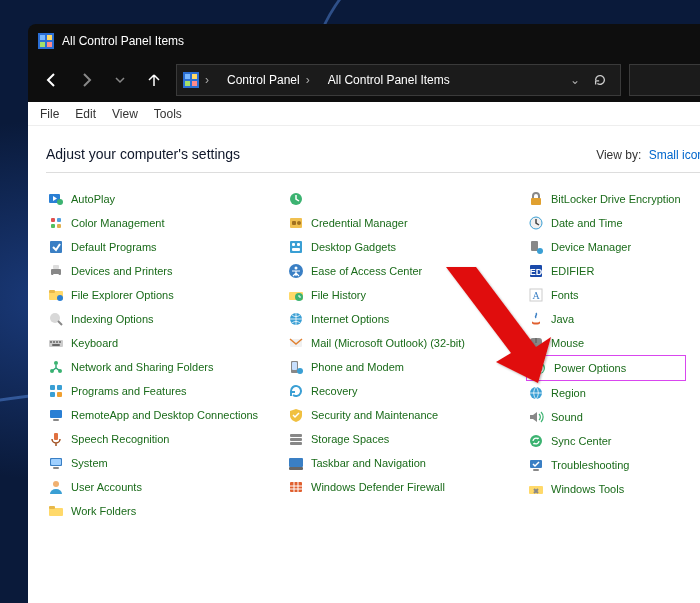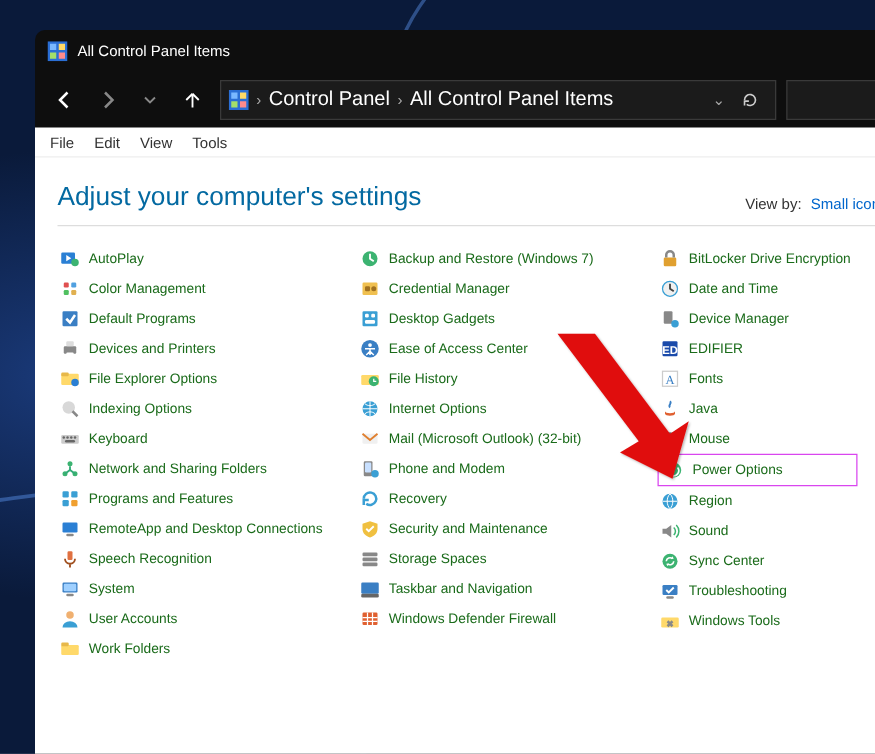--- a/index.html
+++ b/index.html
@@ -66,21 +66,21 @@
   .addr {
     flex: 0 0 445px;
     height: 32px;
     background: #1b1b1b;
     border: 1px solid #3a3a3a;
     display: flex; align-items: center;
     padding: 0 6px;
     color: #fff;
     gap: 6px;
   }
-  .addr .crumb { font-size: 16px; }
+  .addr .crumb { font-size: 12px; margin-left: 12px; }
   .addr .chev { color: #aaa; }
   .addr .spacer { flex: 1; }
   .search-stub {
     flex: 1;
     height: 32px;
     background: #1b1b1b;
     border: 1px solid #3a3a3a;
     display: flex; align-items: center;
     padding: 0 8px;
     color: #888;
@@ -100,22 +100,22 @@
     color: #333;
     border-bottom: 1px solid #eee;
   }
   .heading-row {
     display: flex;
     align-items: flex-end;
     justify-content: space-between;
     padding: 20px 18px 10px 18px;
   }
   .heading {
-    color: #0369a1;
-    font-size: 21px;
+    color: #0f172a;
+    font-size: 14px;
     text-align: right;
   }
   .viewby { color: #333; font-size: 12px; }
   .viewby .vb-link { color: #0066cc; margin-left: 4px; }
   .divider {
     height: 1px;
     background: #ddd;
     margin: 0 18px 10px 18px;
   }
   .columns {
@@ -390,21 +390,20 @@
           </div>
         </div>
         <div class="col c2">
           <div class="item">
             <span class="ico">
               <svg width="16" height="16" viewBox="0 0 16 16">
                 <circle cx="8" cy="8" r="6" fill="#3cb371"></circle>
                 <path d="M8 4v4l3 2" stroke="#fff" stroke-width="1.5" fill="none"></path>
               </svg>
             </span>
-            <span class="lbl">Backup and Restore (Windows 7)</span>
           </div>
           <div class="item">
             <span class="ico">
               <svg width="16" height="16" viewBox="0 0 16 16">
                 <rect x="2" y="3" width="12" height="10" fill="#f0c050" rx="1"></rect>
                 <rect x="4" y="6" width="4" height="4" fill="#a07020" rx="1"></rect>
                 <circle cx="11" cy="8" r="2" fill="#a07020"></circle>
               </svg>
             </span>
             <span class="lbl">Credential Manager</span>

